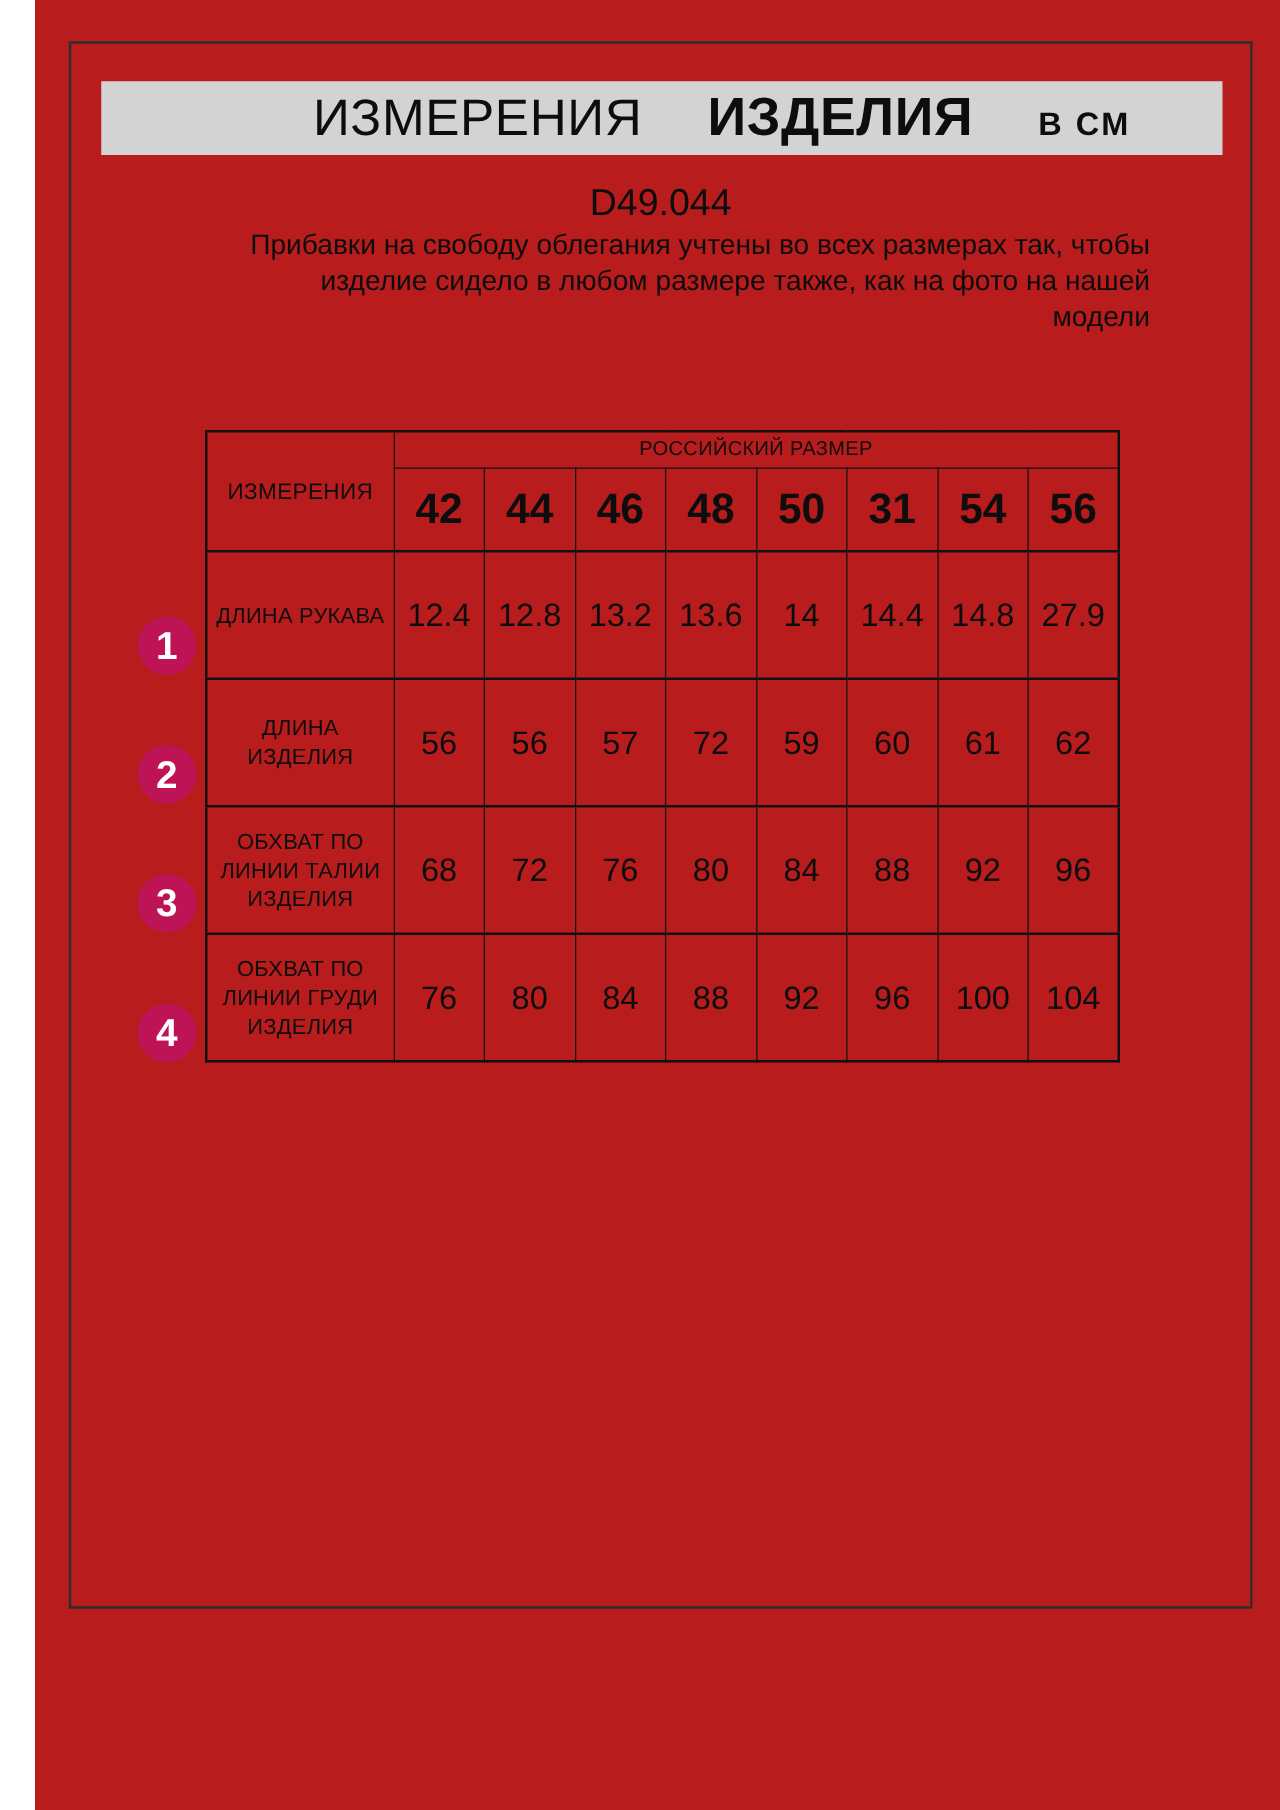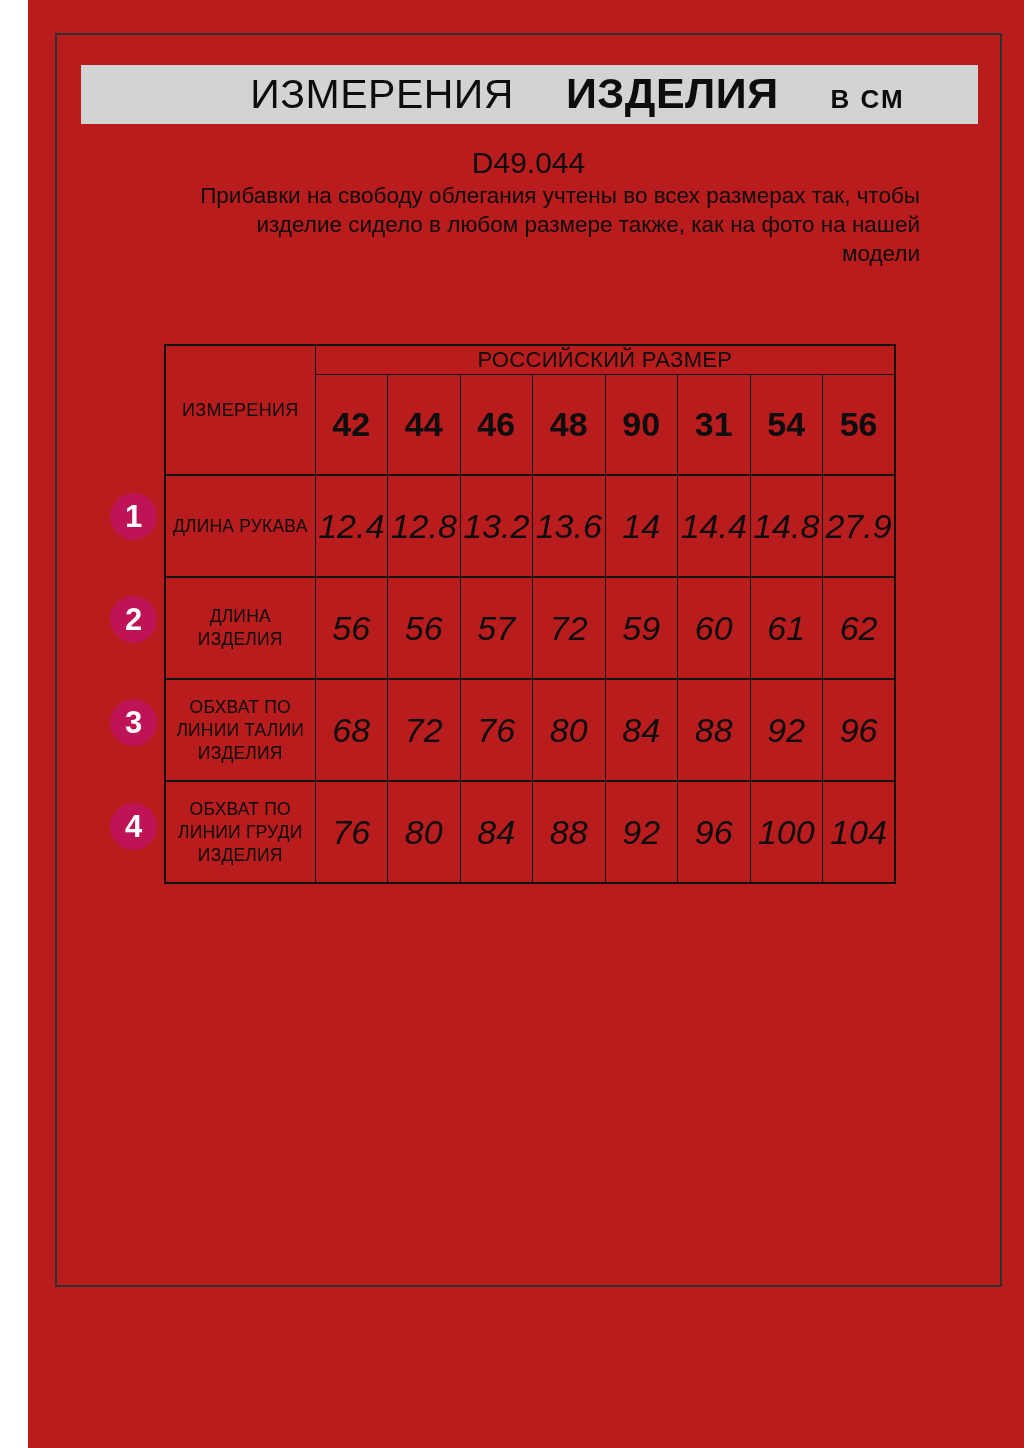--- a/index.html
+++ b/index.html
@@ -61,28 +61,28 @@
     border: 2px solid #111111;
   }
   .size-table td {
     border: 1px solid #111111;
     text-align: center;
     vertical-align: middle;
     padding: 0;
     overflow: hidden;
   }
   .size-table tr.hr1 { height: 29px; }
-  .size-table tr.hr2 { height: 101px; }
+  .size-table tr.hr2 { height: 67px; }
   .size-table tr.datarow { height: 102px; padding-left: 42px; }
   .size-table tr.datarow td { border-top-width: 2px; }
   .mhead { font-size: 18px; letter-spacing: 0.3px; }
-  .shead { font-size: 22px; letter-spacing: 0.3px; }
+  .shead { font-size: 16px; letter-spacing: 0.3px; }
   .size-cell { font-size: 34px; font-weight: 700; }
   .label-cell { font-size: 17.5px; line-height: 23px; white-space: pre-line; letter-spacing: 0.2px; }
-  .val-cell { font-size: 34px; font-weight: 400; font-style: italic; }
+  .val-cell { font-size: 26px; font-weight: 400; }
   .marker {
     position: absolute;
     left: 82px;
     width: 47px; height: 47px;
     border-radius: 50%;
     background: #be1455;
     color: #ffffff;
     display: flex;
     align-items: center;
     justify-content: center;
@@ -128,21 +128,21 @@
     <tbody>
       <tr class="hr1">
         <td class="mhead" rowspan="2">ИЗМЕРЕНИЯ</td>
         <td class="shead" colspan="8">РОССИЙСКИЙ РАЗМЕР</td>
       </tr>
       <tr class="hr2">
         <td class="size-cell">42</td>
         <td class="size-cell">44</td>
         <td class="size-cell">46</td>
         <td class="size-cell">48</td>
-        <td class="size-cell">90</td>
+        <td class="size-cell">50</td>
         <td class="size-cell">31</td>
         <td class="size-cell">54</td>
         <td class="size-cell">56</td>
       </tr>
       <tr class="datarow">
         <td class="label-cell">ДЛИНА РУКАВА</td>
         <td class="val-cell">12.4</td>
         <td class="val-cell">12.8</td>
         <td class="val-cell">13.2</td>
         <td class="val-cell">13.6</td>

